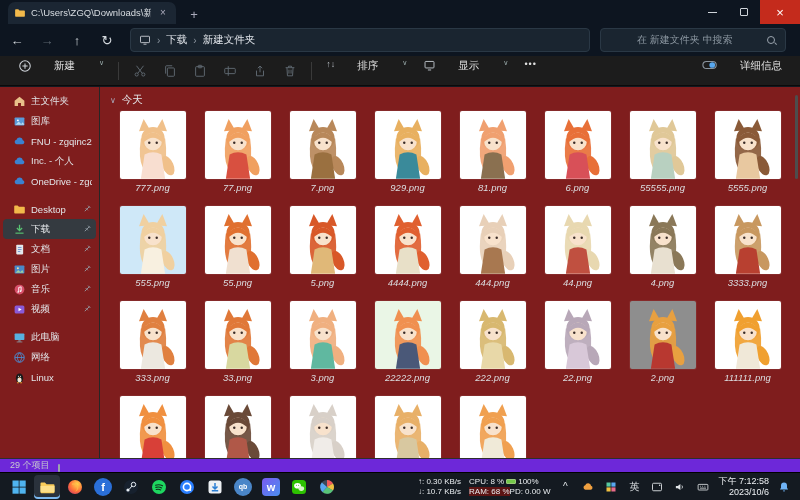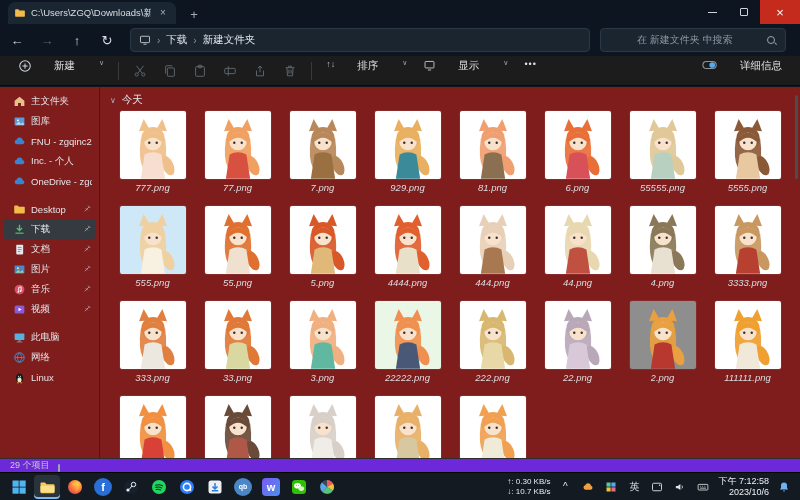--- a/index.html
+++ b/index.html
@@ -1020,20 +1020,24 @@
             </svg>
           </div>
         </div>
       </div>
     <div class="tray">
       <div class="tmon">
         <div class="col">
           <span>↑: 0.30 KB/s</span>
           <span>↓: 10.7 KB/s</span>
         </div>
+        <div class="col">
+          <span><span>CPU: 8 %</span><span class="bat"></span><span>100%</span></span>
+          <span><span class="ram-hl">RAM: 68 %</span><span>PD: 0.00 W</span></span>
+        </div>
       </div>
       <div id="tray-icons" style="display:flex;align-items:center;gap:7px;">
           <span class="tray-ic">^</span>
           <span class="tray-ic">
             <svg width="12" height="12" viewBox="0 0 16 16">
               <path d="M4.5 11.5h7a2.6 2.6 0 0 0 .6-5.1A4 4 0 0 0 4.3 5.8 2.9 2.9 0 0 0 4.5 11.5Z" fill="#f0a040"></path>
             </svg>
           </span>
           <span class="tray-ic">
             <svg width="12" height="12" viewBox="0 0 16 16">

